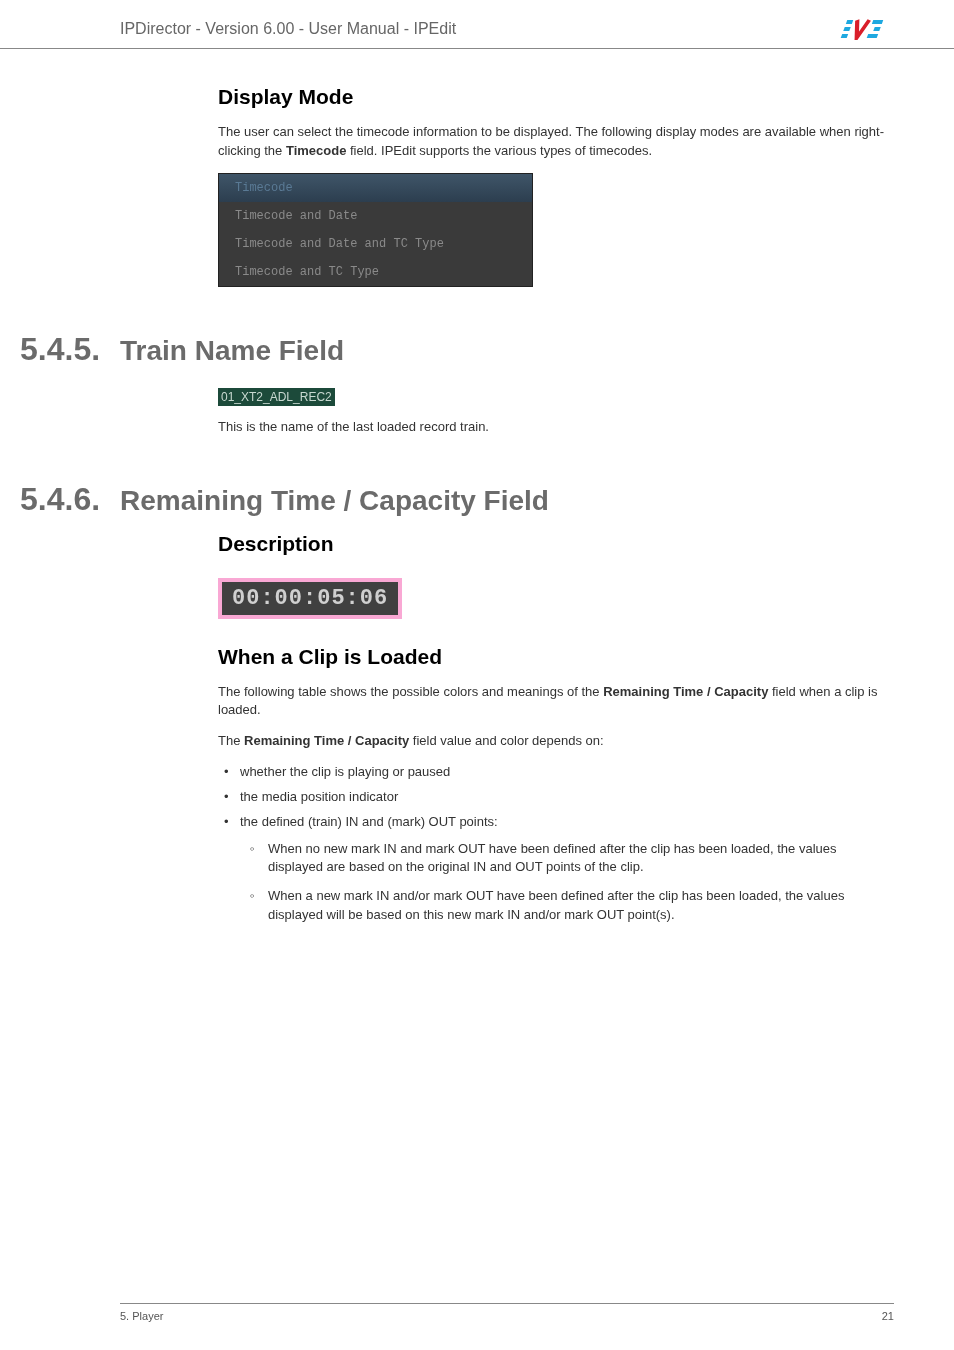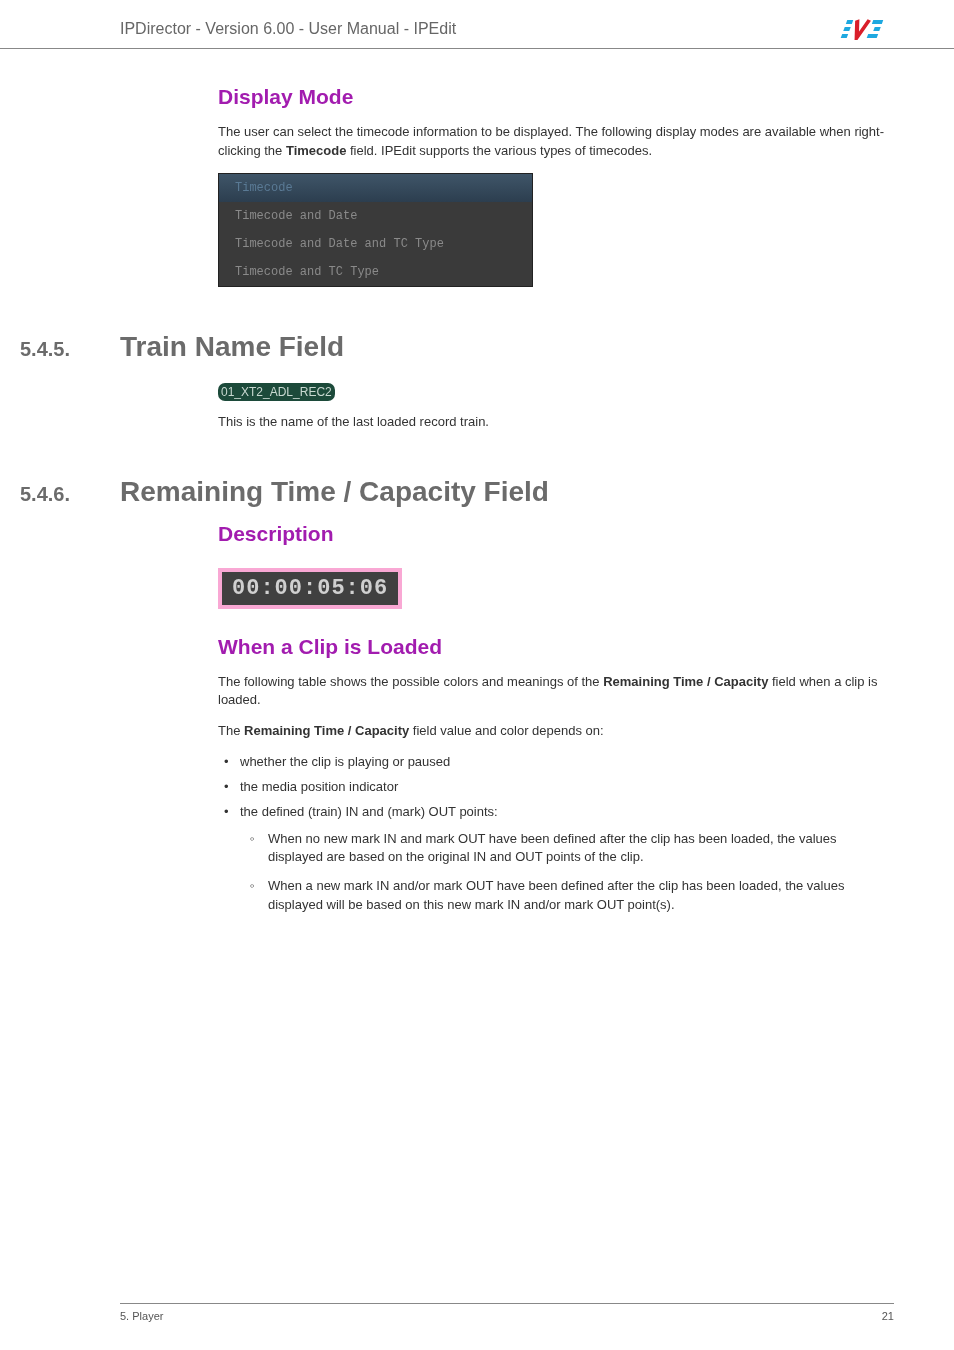--- a/index.html
+++ b/index.html
@@ -26,21 +26,21 @@
   .evs-logo {
     display: flex;
     align-items: center;
     gap: 0;
   }
   .evs-bars { display: inline-block; }
   .content {
     padding: 0 60px 0 120px;
   }
   .section-num {
-    font-size: 20px;
+    font-size: 32px;
     font-weight: bold;
     color: #6b6b6b;
     display: inline-block;
     width: 100px;
     vertical-align: top;
   }
   .h1-row {
     display: flex;
     align-items: baseline;
     margin-left: -100px;
@@ -48,21 +48,21 @@
     margin-bottom: 14px;
   }
   .h1-text {
     font-size: 28px;
     font-weight: bold;
     color: #6b6b6b;
   }
   .h2 {
     font-size: 21px;
     font-weight: bold;
-    color: #a21caf;
+    color: #000000;
     margin-top: 10px;
     margin-bottom: 14px;
     padding-left: 98px;
   }
   .para {
     font-size: 13px;
     line-height: 1.45;
     color: #333;
     margin-bottom: 12px;
     padding-left: 98px;
@@ -88,21 +88,20 @@
   .train-img {
     margin-left: 98px;
     display: inline-block;
     background: #1c4a3a;
     color: #c8d8d0;
     font-family: Arial, sans-serif;
     font-size: 12px;
     padding: 2px 3px;
     margin-top: 6px;
     margin-bottom: 12px;
-    border-radius: 7px;
   }
   .duration-img {
     margin-left: 98px;
     display: inline-block;
     background: #404040;
     color: #d0d0d0;
     font-family: "Courier New", monospace;
     font-size: 22px;
     font-weight: bold;
     padding: 4px 10px;

